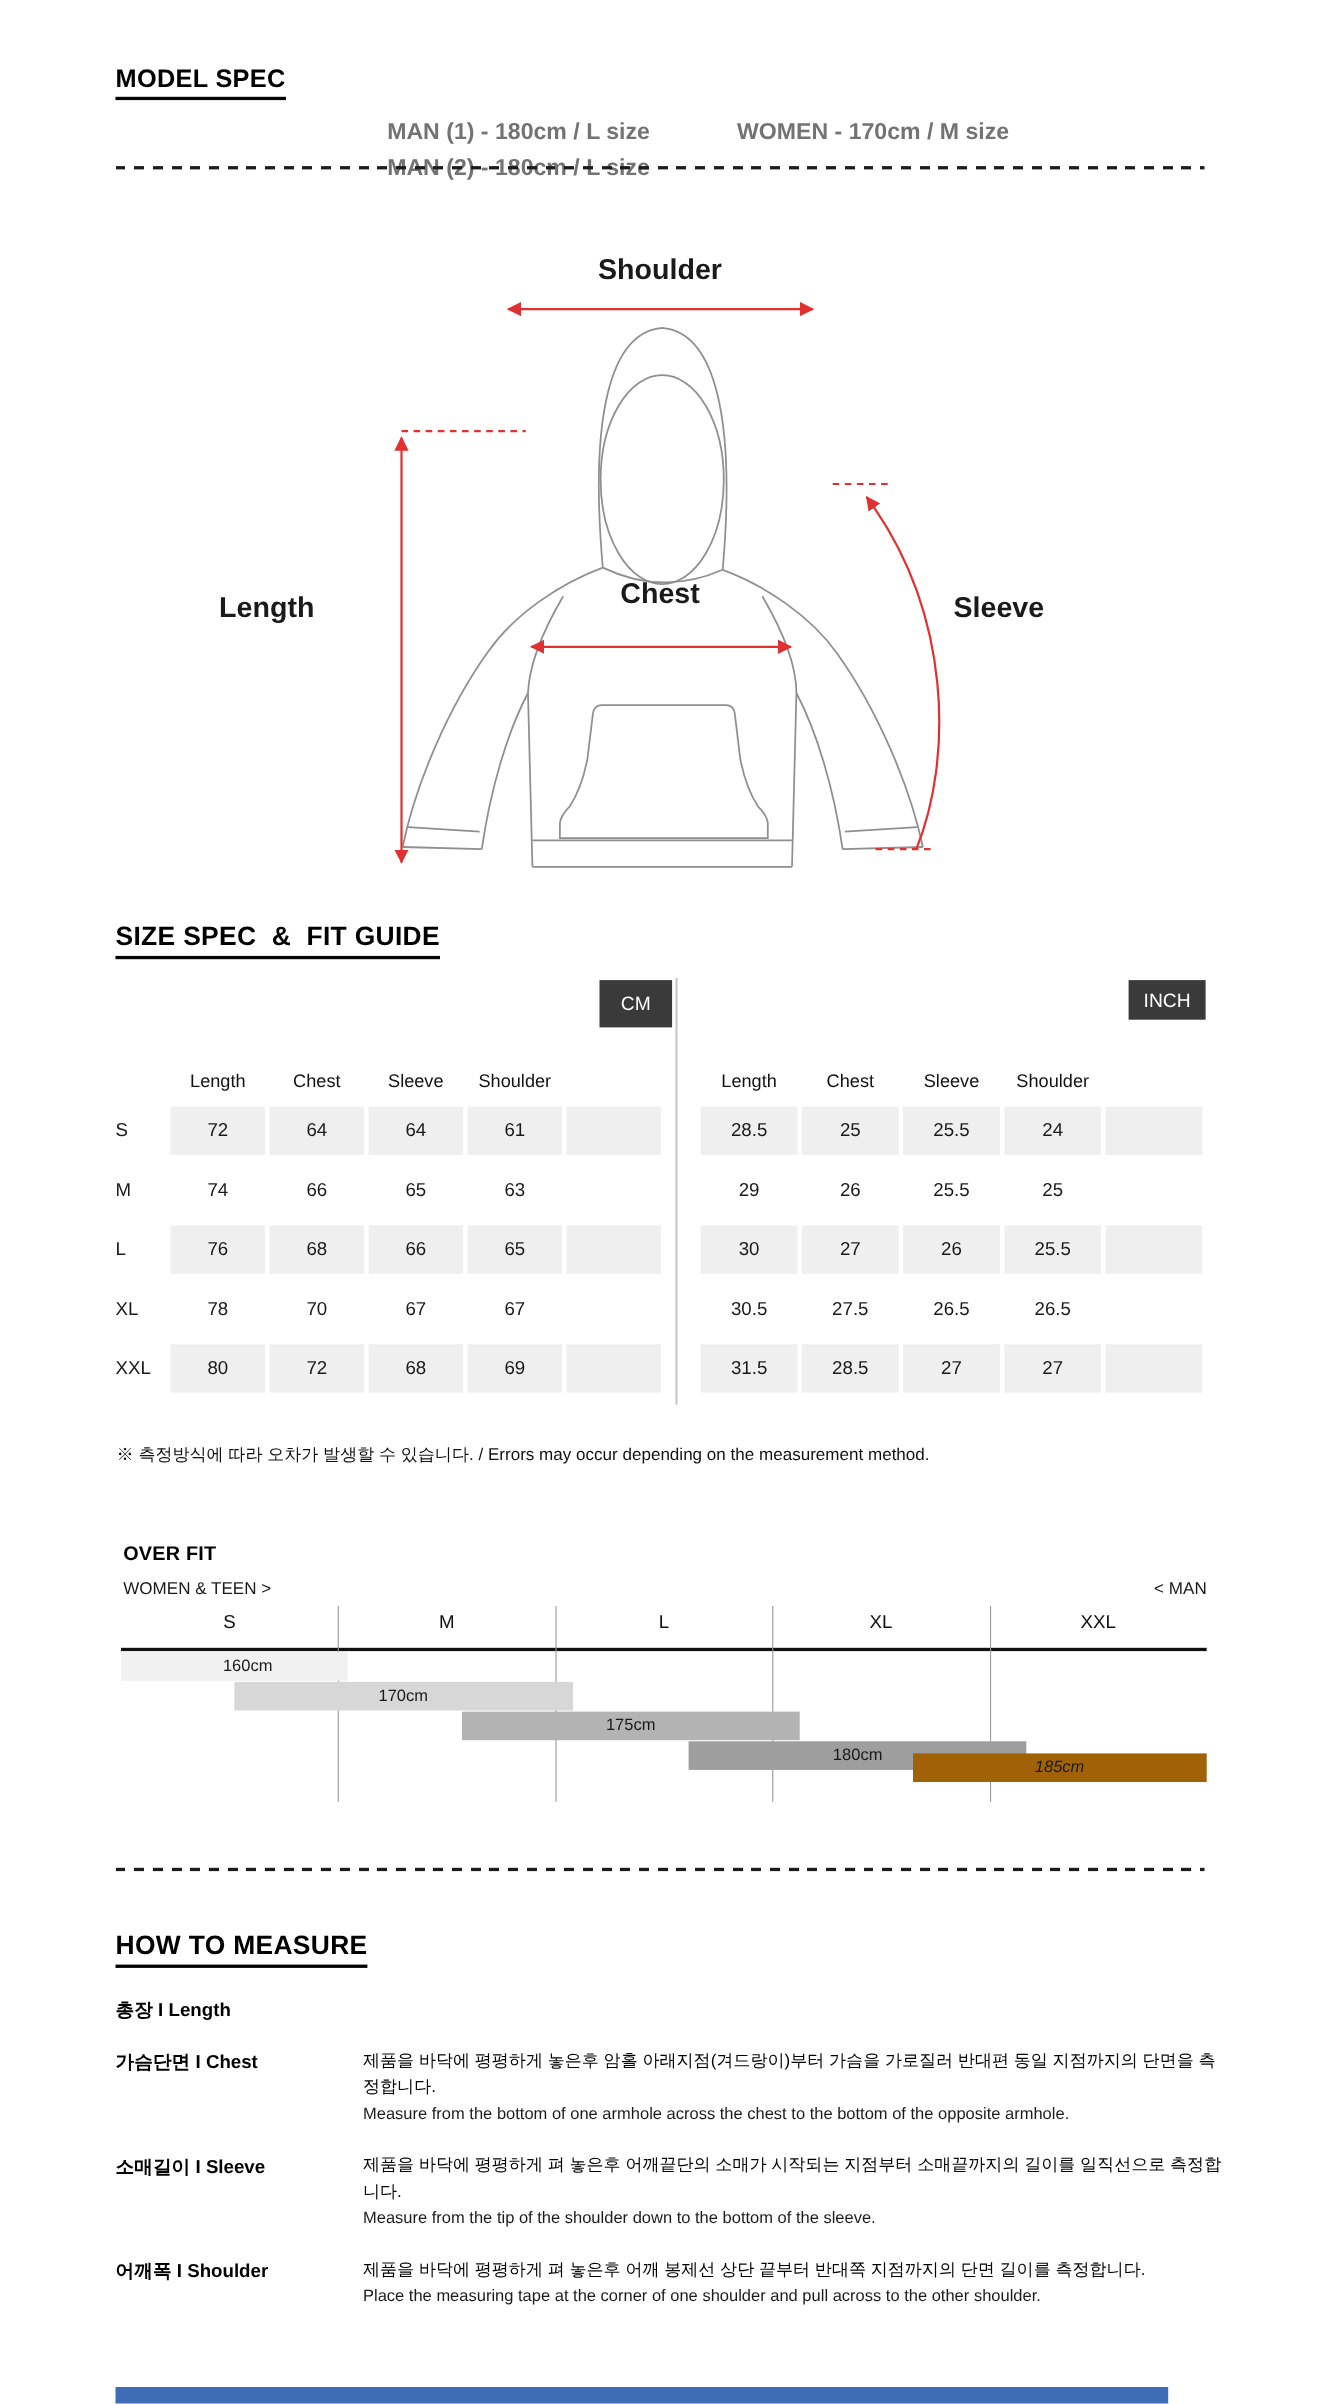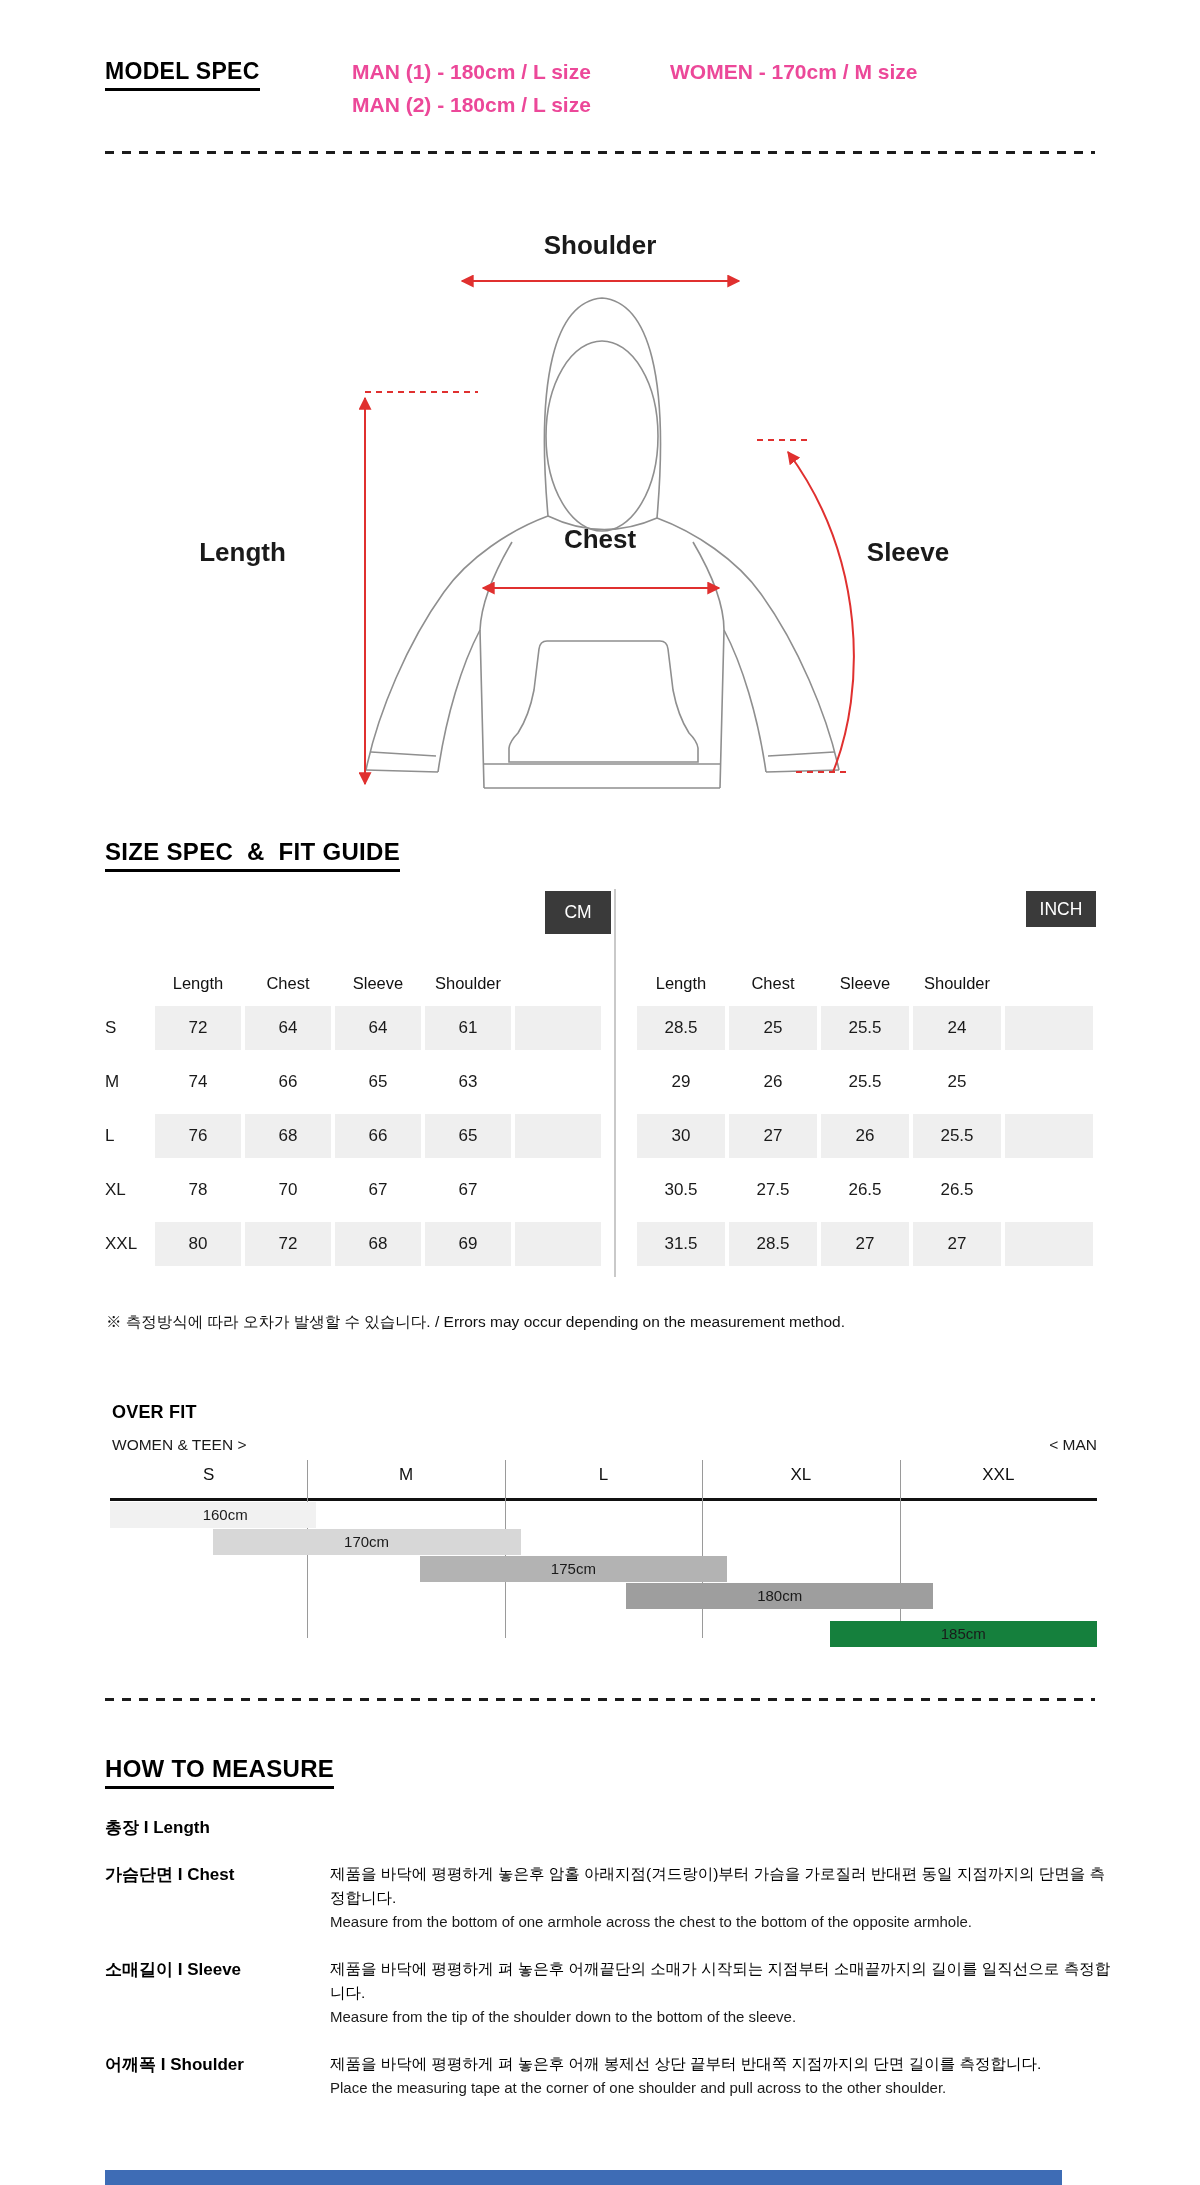--- a/index.html
+++ b/index.html
@@ -8,21 +8,21 @@
     width:1200px; height:2185px; position:relative; overflow:hidden;
     font-family:"Liberation Sans", sans-serif; color:#111;
   }
   .abs { position:absolute; }
 
   
   .section-title {
     font-size:24px; font-weight:bold; color:#000; letter-spacing:.3px;
     border-bottom:3px solid #000; padding-bottom:3px; display:inline-block; white-space:pre;
   }
-  .model-line { font-size:21px; font-weight:bold; color:#ec4899; white-space:nowrap; }
+  .model-line { font-size:21px; font-weight:bold; color:#737373; white-space:nowrap;margin-top:48px; }
 
   .dashed-divider {
     height:3px; width:990px; left:105px;
     background:repeating-linear-gradient(90deg,#1c1c1c 0 9px, transparent 9px 17px);
   }
 
   
   .diagram-label { font-size:26px; font-weight:bold; color:#1a1a1a; text-align:center; }
 
   
@@ -223,21 +223,21 @@
   <div class="fit-topline"></div>
   <div class="fit-divider" style="left:20%;"></div>
   <div class="fit-divider" style="left:40%;"></div>
   <div class="fit-divider" style="left:60%;"></div>
   <div class="fit-divider" style="left:80%;"></div>
   <div>
       <div class="fit-bar" style="top: 42px; left: 0%; width: 20.9%; background: rgb(241, 241, 241); padding-left: 24px;">160cm</div>
       <div class="fit-bar" style="top: 69px; left: 10.4%; width: 31.2%; background: rgb(215, 215, 215);">170cm</div>
       <div class="fit-bar" style="top: 96px; left: 31.4%; width: 31.1%; background: rgb(179, 179, 179);">175cm</div>
       <div class="fit-bar" style="top: 123px; left: 52.3%; width: 31.1%; background: rgb(158, 158, 158);">180cm</div>
-      <div class="fit-bar" style="top: 161px; left: 72.9%; width: 27.1%; background: #15803d;">185cm</div>
+      <div class="fit-bar" style="top: 134px; left: 72.9%; width: 27.1%; background: #a16207; font-style: italic;">185cm</div>
     </div>
 </div>
 
 <div class="abs dashed-divider" style="top:1698px;"></div>
 
 <div class="abs" style="left:105px; top:1755px;">
   <span class="section-title">HOW TO MEASURE</span>
 </div>
 <div class="abs measure-rows">
     <div class="measure-row">

